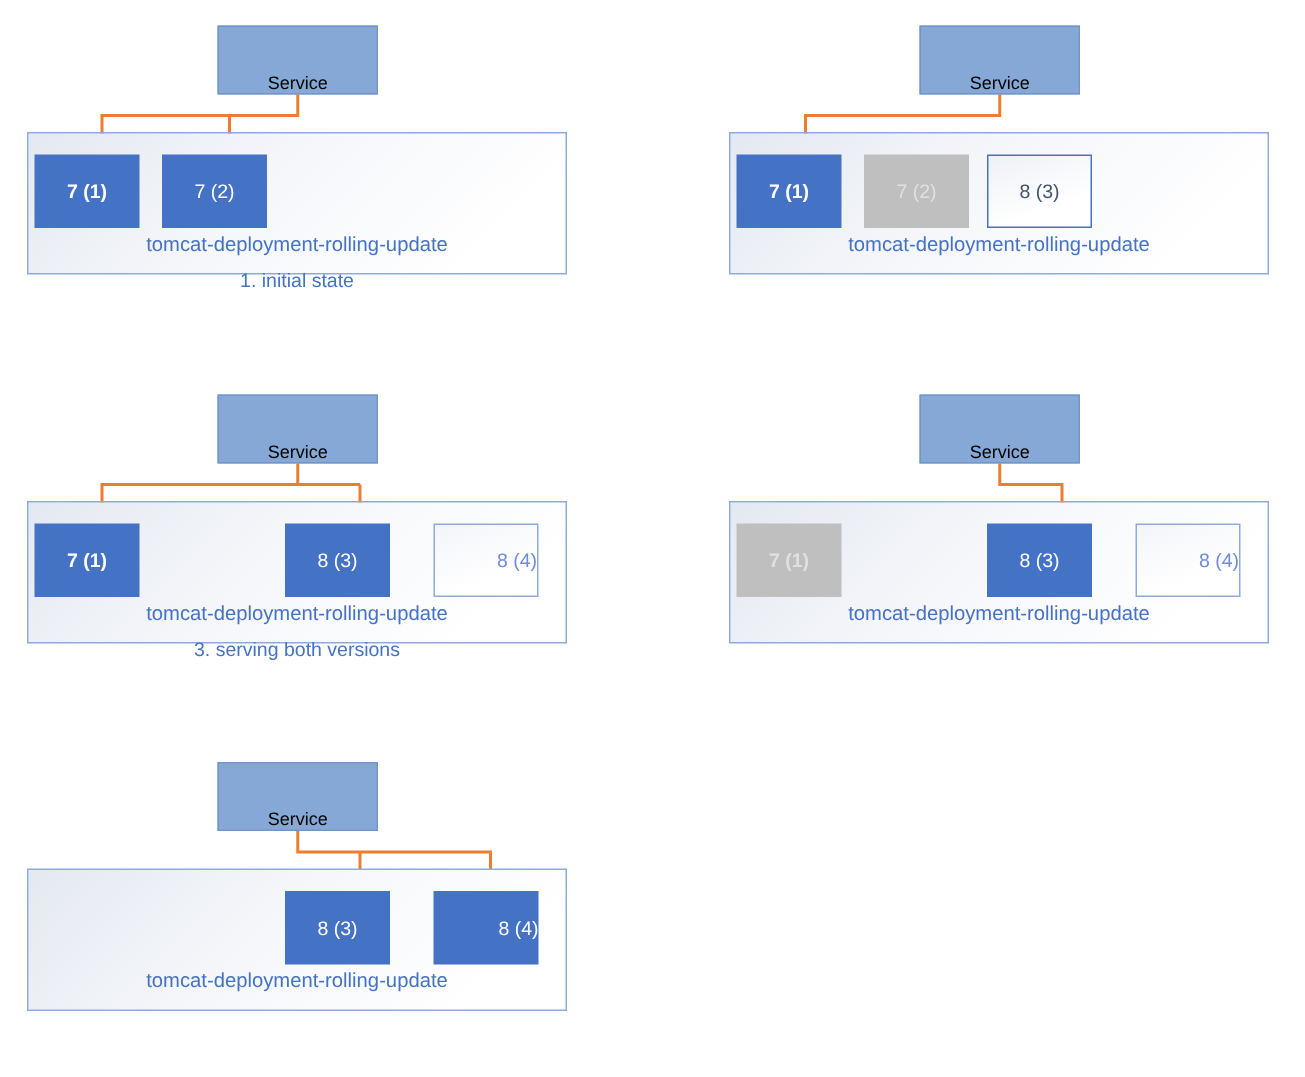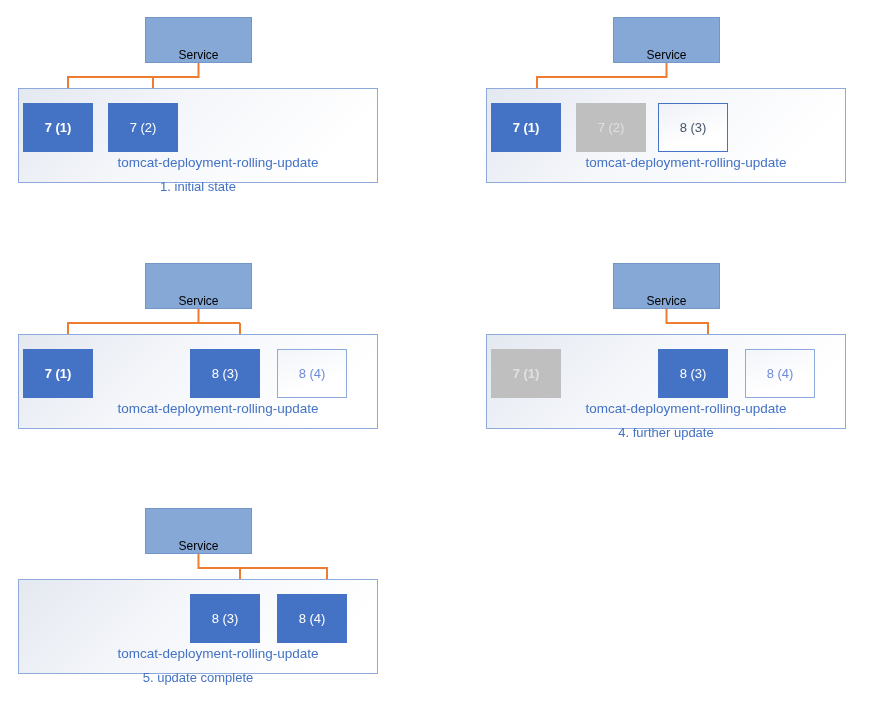--- a/index.html
+++ b/index.html
@@ -27,38 +27,37 @@
   }
   .pod{
     position:absolute;top:14px;width:70px;height:49px;
     box-sizing:border-box;
     display:flex;align-items:center;justify-content:center;
     font-size:13px;
   }
   .pod.s1{left:4px;font-weight:bold;}
   .pod.s2{left:89px;}
   .pod.s3{left:171px;}
-  .pod.s4{left:258px;}
+  .pod.s4{left:270px;justify-content:flex-end;}
   .pod.active{background:var(--pod-active,#4472C4);color:#ffffff;}
   .pod.old{background:var(--pod-old,#BFBFBF);color:var(--pod-old-text,#E0E0E0);}
   .pod.new{
     background:linear-gradient(160deg,#EEF1F7 0%,#FFFFFF 70%);
     border:1.5px solid var(--pod-new-border,#4472C4);
     color:var(--pod-new-text,#44546A);
   }
   .pod.pending{
     background:linear-gradient(160deg,#F3F5FA 0%,#FFFFFF 70%);
     border:1.5px solid var(--pod-pending-border,#8EA9DB);
     color:var(--pod-pending-text,#6E8CD9);
   }
   .dep-label{
     position:absolute;left:0;top:66px;width:100%;
     text-align:center;font-size:13.5px;
     color:var(--label-text,#4472C4);
-    padding-left:20px;
   }
   .caption{
     position:absolute;left:0;top:179px;width:396px;
     text-align:center;font-size:13px;
     color:var(--label-text,#4472C4);
   }
 </style>
 </head>
 <body>
 
@@ -124,20 +123,21 @@
         <span>7 (1)</span>
       </div>
       <div class="pod active s3">
         <span>8 (3)</span>
       </div>
       <div class="pod pending s4">
         <span>8 (4)</span>
       </div>
       <div class="dep-label">tomcat-deployment-rolling-update</div>
     </div>
+    <div class="caption">3. serving both versions</div>
   </div>
 
   <div class="panel" style="left:468px;top:246px">
     <div class="service">
       <span>Service</span>
     </div>
     <svg class="arrows" width="420" height="215" viewBox="0 0 420 215">
       <path class="arrow-line" d="M198.5,63 V77 H240 V94"></path>
       <path class="arrow-head" d="M234.5,93 h11 l-5.5,9 z"></path>
     </svg>
@@ -146,21 +146,20 @@
         <span>7 (1)</span>
       </div>
       <div class="pod active s3">
         <span>8 (3)</span>
       </div>
       <div class="pod pending s4">
         <span>8 (4)</span>
       </div>
       <div class="dep-label">tomcat-deployment-rolling-update</div>
     </div>
-    <div class="caption">4. further update</div>
   </div>
 
   <div class="panel" style="left:0;top:491px">
     <div class="service">
       <span>Service</span>
     </div>
     <svg class="arrows" width="420" height="215" viewBox="0 0 420 215">
       <path class="arrow-line" d="M198.5,63 V77 H327 V94"></path>
       <path class="arrow-line" d="M240,77 V94"></path>
       <path class="arrow-head" d="M234.5,93 h11 l-5.5,9 z"></path>
@@ -168,16 +167,15 @@
     </svg>
     <div class="deployment">
       <div class="pod active s3">
         <span>8 (3)</span>
       </div>
       <div class="pod active s4">
         <span>8 (4)</span>
       </div>
       <div class="dep-label">tomcat-deployment-rolling-update</div>
     </div>
-    <div class="caption">5. update complete</div>
   </div>
 
 </div>
 
 </body></html>

